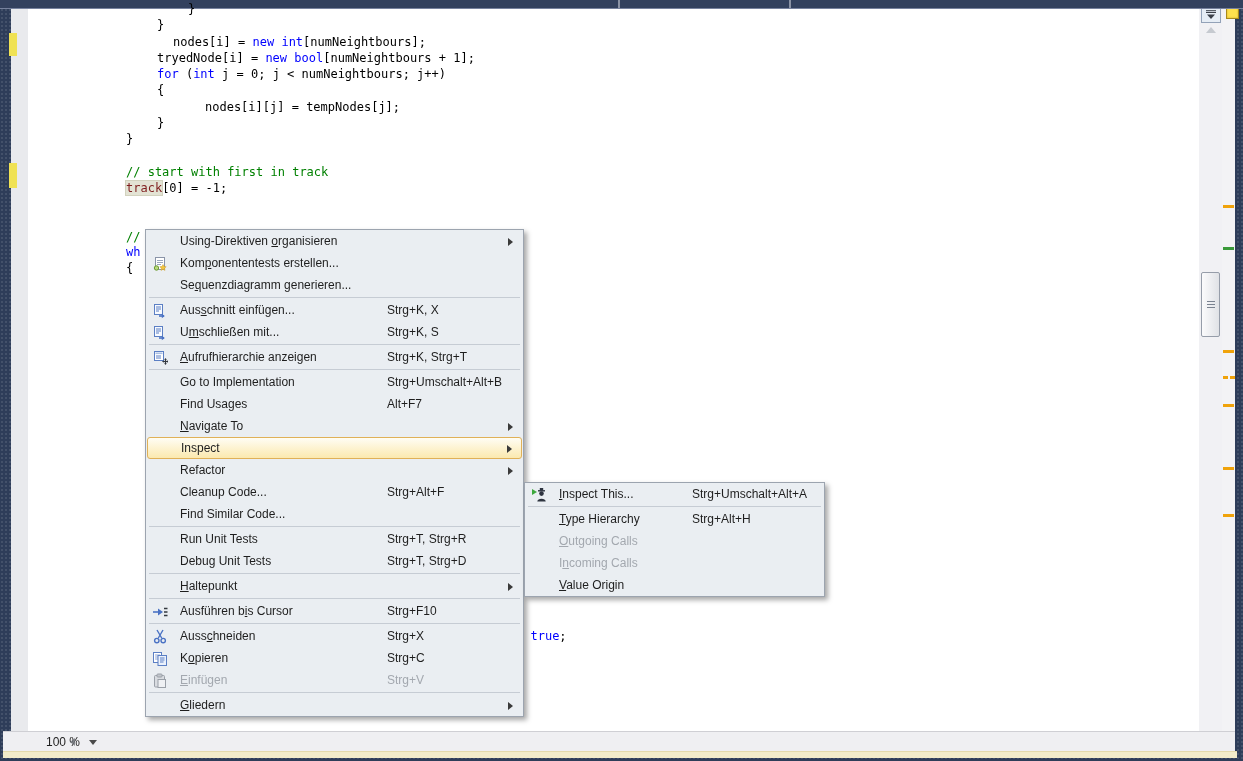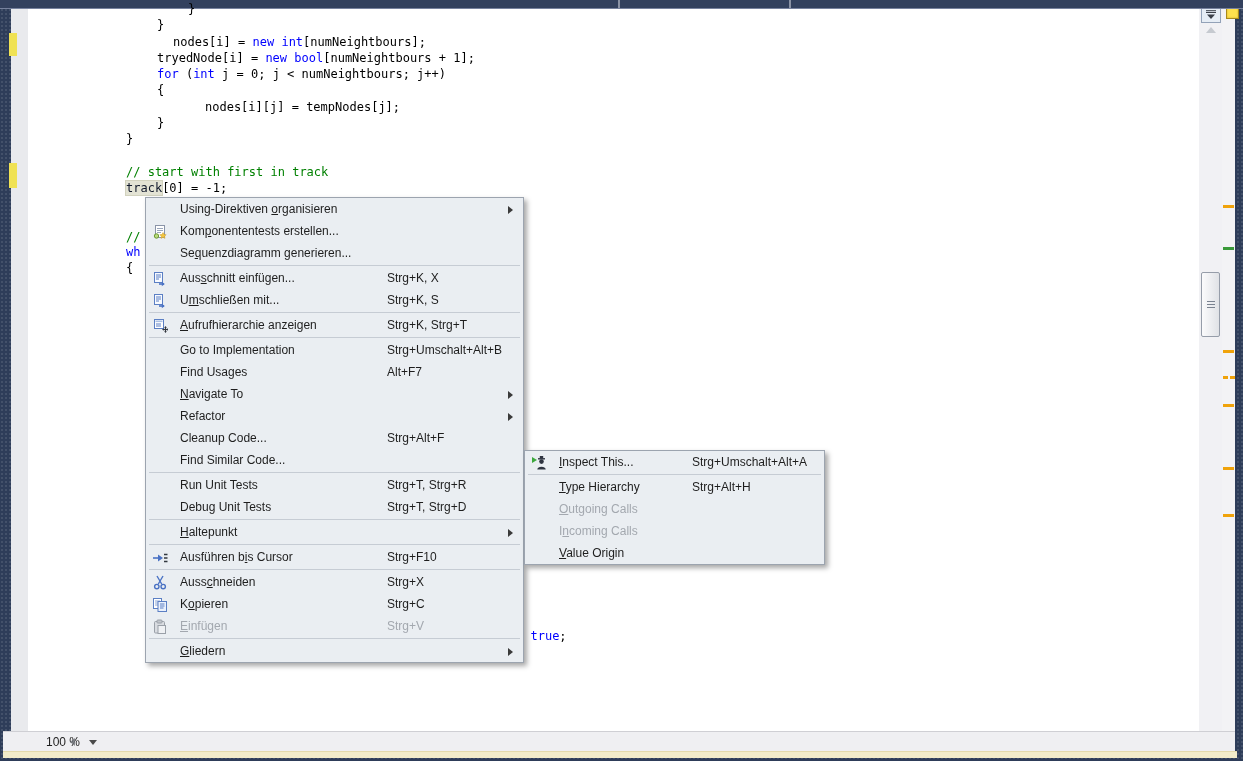--- a/index.html
+++ b/index.html
@@ -15,21 +15,21 @@
     background:#33415E;border-bottom:1px solid #77829E;}
   .top-strip .divider{position:absolute;top:0;width:2px;height:8px;background:#8B93A5;}
   
   .gutter{position:absolute;left:11px;top:8px;width:17px;height:723px;background:#E9EAED;}
   .change-marker{position:absolute;left:9px;width:8px;background:#F0E254;}
   .editor{position:absolute;left:28px;top:8px;width:1171px;height:723px;background:#FFFFFF;}
   .code-layer{position:absolute;left:0;top:0;width:1243px;height:761px;z-index:5;pointer-events:none;}
   .code-line{position:absolute;white-space:pre;font-family:"DejaVu Sans Mono", monospace;
     font-size:12px;line-height:15px;color:#000;}
   .sg-p{color:#000000}.sg-k{color:#0000FF}.sg-c{color:#008000}
-  .sg-hl{color:#0f172a;background:#E3E3D4;outline:1px solid #D2D2BE;}
+  .sg-hl{color:#7f1d1d;background:#E3E3D4;outline:1px solid #D2D2BE;}
   
   .vscroll{position:absolute;left:1199px;top:8px;width:23px;height:723px;background:#F1F1F4;}
   .splitter-btn{position:absolute;left:1201px;top:3px;width:20px;height:20px;background:#E6EDF5;
     border:1px solid #93A2B8;box-sizing:border-box;display:flex;align-items:center;justify-content:center;}
   .faded-arrow{position:absolute;width:0;height:0;opacity:.75;}
   .arrow-up-faded{left:1206px;top:27px;border-left:5px solid transparent;border-right:5px solid transparent;border-bottom:6px solid #B7BCC4;}
   .arrow-down-faded{left:1206px;top:737px;border-left:5px solid transparent;border-right:5px solid transparent;border-top:6px solid #B7BCC4;}
   .vthumb{position:absolute;left:1201px;width:19px;background:linear-gradient(90deg,#FBFBFC,#E0E2E6);
     border:1px solid #969DA9;border-radius:2px;box-sizing:border-box;display:flex;align-items:center;justify-content:center;}
   .vthumb .grip{width:8px;height:7px;
@@ -43,21 +43,21 @@
   .bottom-bar{position:absolute;left:3px;top:731px;width:1232px;height:20px;background:#EFEFF2;border-top:1px solid #CFCფD4;border-top:1px solid #CFCFD4;}
   .zoom-ctl{position:absolute;left:0px;top:0px;width:62px;height:20px;font-size:12px;color:#1E1E1E;margin-left:35px;}
   .zoom-ctl .zval{position:absolute;left:8px;top:3px;}
   .zoom-ctl .zarrow{position:absolute;left:51px;top:8px;width:0;height:0;
     border-left:4px solid transparent;border-right:4px solid transparent;border-top:5px solid #4A4A4A;}
   .h-left-arrow{position:absolute;left:67px;top:6px;width:0;height:0;
     border-top:4px solid transparent;border-bottom:4px solid transparent;border-right:5px solid #6B6F76;opacity:.8;}
   .cream-strip{position:absolute;left:3px;top:751px;width:1234px;height:6px;background:#F2ECCA;border-top:1px solid #E3DAAB;}
   
   .menu{position:absolute;background:#EAEEF2;border:1px solid #9CA4AF;box-sizing:border-box;
-    box-shadow:3px 3px 5px rgba(0,0,0,0.35);font-size:12px;color:#1E1E1E;}
+    box-shadow:3px 3px 5px rgba(0,0,0,0.35);font-size:12px;color:#1E1E1E;margin-top:32px;}
   .menu-item{position:relative;height:22px;line-height:20px;box-sizing:border-box;border:1px solid transparent;}
   .menu-item.highlighted{margin:0 1px;border:1px solid #E0B158;border-radius:3px;
     background:linear-gradient(#FFFDF4,#FBE9AF);}
   .menu-item.disabled{color:#A3A8AF;}
   .mi-icon{position:absolute;left:4px;top:2px;width:18px;height:17px;}
   .mi-icon svg{display:block;margin:1px auto 0;}
   .mi-label{position:absolute;left:33px;top:0;white-space:pre;}
   .mi-shortcut{position:absolute;left:240px;top:0;white-space:pre;}
   .submenu .mi-shortcut{left:166px;}
   .mi-arrow{position:absolute;right:9px;top:7px;width:0;height:0;
@@ -195,20 +195,25 @@
       <div class="menu-item">
         <div class="mi-icon"></div>
         <div class="mi-label">Find Usages</div>
         <div class="mi-shortcut">Alt+F7</div>
       </div>
       <div class="menu-item">
         <div class="mi-icon"></div>
         <div class="mi-label"><u>N</u>avigate To</div>
         <div class="mi-arrow"></div>
       </div>
+      <div class="menu-item highlighted">
+        <div class="mi-icon"></div>
+        <div class="mi-label">Inspect</div>
+        <div class="mi-arrow"></div>
+      </div>
       <div class="menu-item">
         <div class="mi-icon"></div>
         <div class="mi-label">Refactor</div>
         <div class="mi-arrow"></div>
       </div>
       <div class="menu-item">
         <div class="mi-icon"></div>
         <div class="mi-label">Cleanup Code...</div>
         <div class="mi-shortcut">Strg+Alt+F</div>
       </div>

